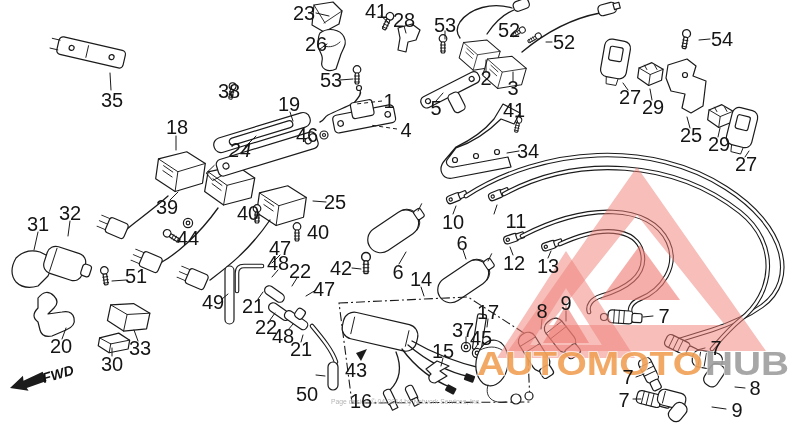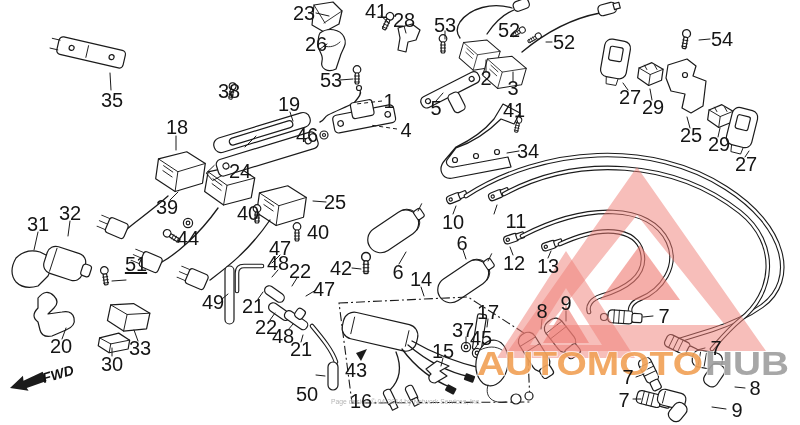--- a/index.html
+++ b/index.html
@@ -366,21 +366,21 @@
       <div class="lbl" style="left: 361px; top: 401px;">16</div>
       <div class="lbl" style="left: 488px; top: 312px;">17</div>
       <div class="lbl" style="left: 177px; top: 127px;">18</div>
       <div class="lbl" style="left: 289px; top: 104px;">19</div>
       <div class="lbl" style="left: 61px; top: 346px;">20</div>
       <div class="lbl" style="left: 253px; top: 306px;">21</div>
       <div class="lbl" style="left: 301px; top: 349px;">21</div>
       <div class="lbl" style="left: 300px; top: 271px;">22</div>
       <div class="lbl" style="left: 266px; top: 327px;">22</div>
       <div class="lbl" style="left: 304px; top: 13px;">23</div>
-      <div class="lbl" style="left: 240px; top: 171px;">24</div>
+      <div class="lbl" style="left: 240px; top: 150px; font-style: italic;">24</div>
       <div class="lbl" style="left: 335px; top: 202px;">25</div>
       <div class="lbl" style="left: 316px; top: 44px;">26</div>
       <div class="lbl" style="left: 630px; top: 97px;">27</div>
       <div class="lbl" style="left: 746px; top: 164px;">27</div>
       <div class="lbl" style="left: 404px; top: 20px; text-align: center;">28</div>
       <div class="lbl" style="left: 653px; top: 107px;">29</div>
       <div class="lbl" style="left: 719px; top: 144px;">29</div>
       <div class="lbl" style="left: 112px; top: 364px;">30</div>
       <div class="lbl" style="left: 38px; top: 224px;">31</div>
       <div class="lbl" style="left: 70px; top: 213px;">32</div>
@@ -399,21 +399,21 @@
       <div class="lbl" style="left: 356px; top: 370px;">43</div>
       <div class="lbl" style="left: 188px; top: 238px;">44</div>
       <div class="lbl" style="left: 481px; top: 338px;">45</div>
       <div class="lbl" style="left: 307px; top: 135px; text-align: right;">46</div>
       <div class="lbl" style="left: 280px; top: 248px;">47</div>
       <div class="lbl" style="left: 324px; top: 289px;">47</div>
       <div class="lbl" style="left: 278px; top: 263px;">48</div>
       <div class="lbl" style="left: 283px; top: 336px;">48</div>
       <div class="lbl" style="left: 213px; top: 302px;">49</div>
       <div class="lbl" style="left: 307px; top: 394px;">50</div>
-      <div class="lbl" style="left: 136px; top: 264px; text-decoration: underline;">51</div>
+      <div class="lbl" style="left: 136px; top: 276px;">51</div>
       <div class="lbl" style="left: 509px; top: 30px;">52</div>
       <div class="lbl" style="left: 564px; top: 42px;">52</div>
       <div class="lbl" style="left: 445px; top: 25px;">53</div>
       <div class="lbl" style="left: 331px; top: 80px;">53</div>
       <div class="lbl" style="left: 722px; top: 39px;">54</div>
     </div>
 
 </div>
 
 </body></html>

